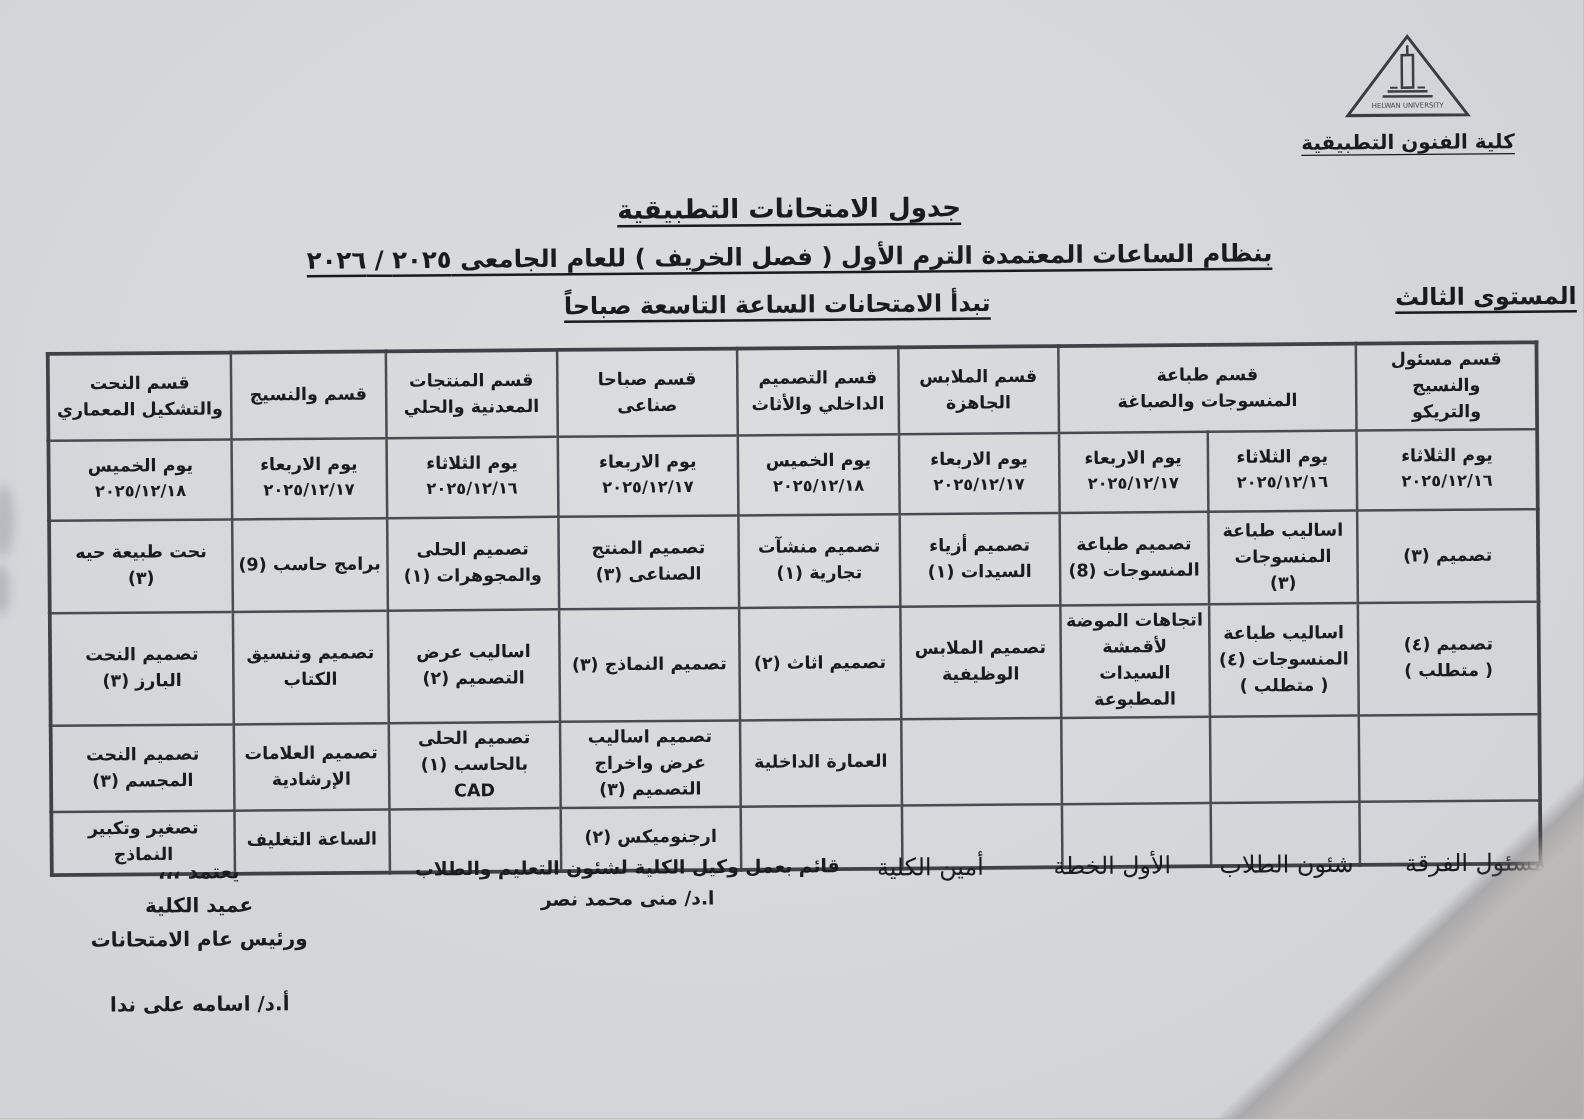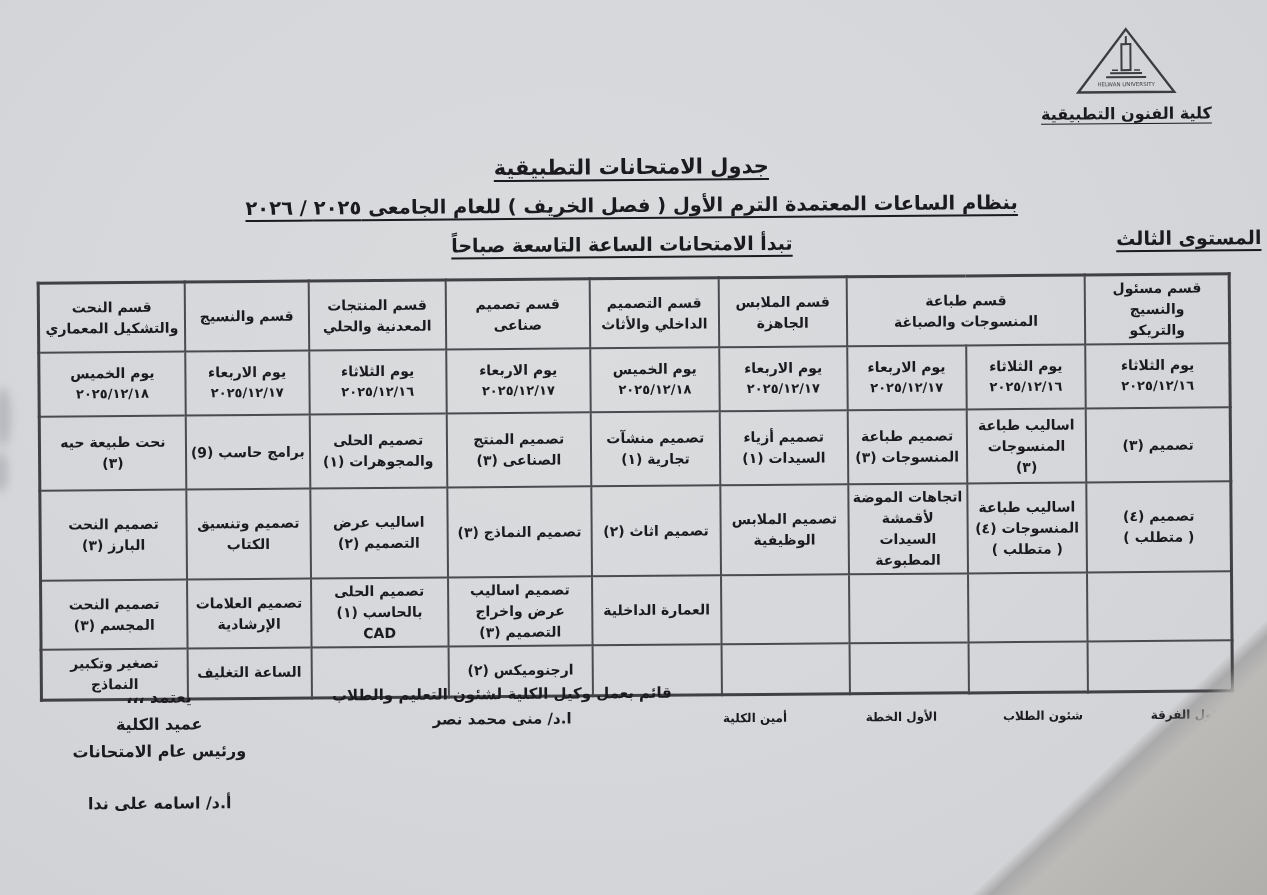--- a/index.html
+++ b/index.html
@@ -42,21 +42,21 @@
   .grid td, .grid th {
     border:2px solid #4a4a50; text-align:center; vertical-align:middle;
     font-weight:bold; padding:2px 3px; overflow:hidden;
   }
   .dept { font-size:14px; line-height:1.5; white-space:pre-line; }
   .day  { font-size:14px; line-height:1.4; }
   .date { font-size:13px; direction:ltr; letter-spacing:1.5px; line-height:1.5; }
   .subj { font-size:14px; line-height:1.5; white-space:pre-line; }
 
   
-  .official { position:absolute; top:712px; font-size:12px; font-weight:bold; direction:rtl; white-space:nowrap; }
+  .official { position:absolute; top:684px; font-size:19px; font-weight:normal; direction:rtl; white-space:nowrap; }
   .acting-dean { position:absolute; top:684px; left:325px; width:350px; text-align:center; font-weight:bold; direction:rtl; }
   .acting-dean .t { font-size:15px; }
   .acting-dean .n { font-size:15px; margin-top:7px; }
   .dean-block { position:absolute; top:680px; left:38px; width:238px; text-align:center; font-weight:bold; direction:rtl; }
   .dean-block div { font-size:16px; line-height:1.7; }
   .dean-name { margin-top:24px; font-size:16px; }
 </style>
 </head>
 <body>
 
@@ -102,21 +102,21 @@
       <tbody>
           <tr style="height:66px">
         <th class="dept">قسم مسئول والنسيج
 والتريكو</th>
         <th class="dept" colspan="2">قسم طباعة
 المنسوجات والصباغة</th>
         <th class="dept">قسم الملابس
 الجاهزة</th>
         <th class="dept">قسم التصميم
 الداخلي والأثاث</th>
-        <th class="dept">قسم تصميم
+        <th class="dept">قسم صباحا
 صناعى</th>
         <th class="dept">قسم المنتجات
 المعدنية والحلي</th>
         <th class="dept">قسم والنسيج</th>
         <th class="dept">قسم النحت
 والتشكيل المعماري</th>
       </tr>
       <tr style="height:64px">
         <td>
               <div class="day">يوم الثلاثاء</div>
@@ -154,21 +154,21 @@
               <div class="day">يوم الخميس</div>
               <div class="date">٢٠٢٥/١٢/١٨</div>
             </td>
       </tr>
       <tr style="height:74px">
         <td class="subj">تصميم (٣)</td>
         <td class="subj">اساليب طباعة
 المنسوجات
 (٣)</td>
         <td class="subj">تصميم طباعة
-المنسوجات (٣)</td>
+المنسوجات (8)</td>
         <td class="subj">تصميم أزياء
 السيدات (١)</td>
         <td class="subj">تصميم منشآت
 تجارية (١)</td>
         <td class="subj">تصميم المنتج
 الصناعى (٣)</td>
         <td class="subj">تصميم الحلى
 والمجوهرات (١)</td>
         <td class="subj">برامج حاسب (9)</td>
         <td class="subj">نحت طبيعة حيه

